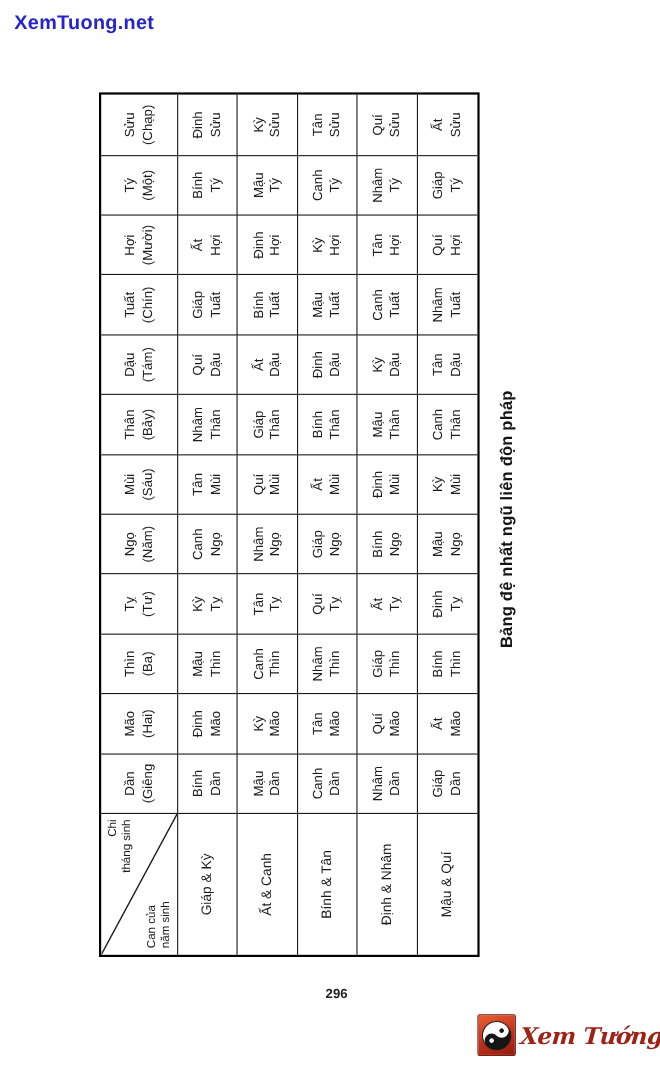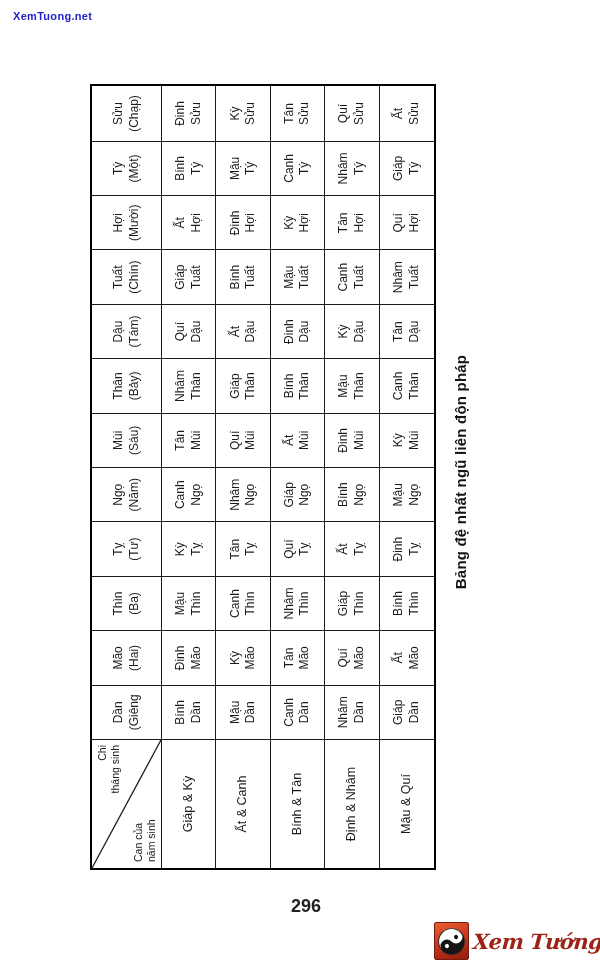--- a/index.html
+++ b/index.html
@@ -2,21 +2,21 @@
 <html><head>
 <meta charset="utf-8">
 <style>
   html,body{margin:0;padding:0;background:#fff;}
   .page{
     position:relative;width:600px;height:975px;background:#ffffff;overflow:hidden;
     font-family:"Liberation Sans","DejaVu Sans",sans-serif;color:#1b1b1b;
   }
   .header-link{
     position:absolute;left:13px;top:10px;
-    font-size:11px;font-weight:bold;color:#2424cc;text-decoration:none;letter-spacing:.3px;
+    font-size:18px;font-weight:bold;color:#2424cc;text-decoration:none;letter-spacing:.3px;
   }
   
   .table-wrap{position:absolute;left:90px;top:88px;width:342px;height:782px;}
   .nat-table{
     position:absolute;left:0;top:782px;transform-origin:0 0;transform:rotate(-90deg);
     display:grid;grid-template-columns:129px repeat(12,54.4px);grid-template-rows:70px repeat(5,54.4px);
     border:2px solid #000;background:#fff;box-sizing:content-box;
   }
   .cell{
     border-right:1px solid #1a1a1a;border-bottom:1px solid #1a1a1a;
@@ -29,21 +29,21 @@
   .corner{position:relative;display:block;}
   .corner svg{position:absolute;left:0;top:0;width:100%;height:100%;}
   .corner .tr{position:absolute;top:4px;right:5px;text-align:right;font-size:10.5px;line-height:12.5px;}
   .corner .bl{position:absolute;bottom:4px;left:6px;text-align:left;font-size:10.5px;line-height:12.5px;}
   .caption{
     position:absolute;left:452px;top:601px;width:258px;transform-origin:0 0;transform:rotate(-90deg);
     font-weight:bold;font-size:15px;text-align:center;letter-spacing:.2px;color:#141414;
   }
   .page-number{
     position:absolute;left:281px;top:896px;width:50px;text-align:center;
-    font-size:18px;font-weight:600;color:#222;
+    font-size:12px;font-weight:600;color:#222;
   }
   .logo{position:absolute;left:434px;top:922px;display:flex;align-items:center;gap:4px;text-decoration:none;}
   .logo-box{
     width:35px;height:38px;border:1px solid #7a1a0e;border-radius:2px;box-sizing:border-box;
     background:linear-gradient(160deg,#e86032 0%,#c23119 55%,#8f1d10 100%);
     display:flex;align-items:center;justify-content:center;
   }
   .logo-box svg{transform:rotate(45deg);}
   .logo-text{
     font-family:"DejaVu Serif","Liberation Serif",serif;font-style:italic;font-weight:bold;

